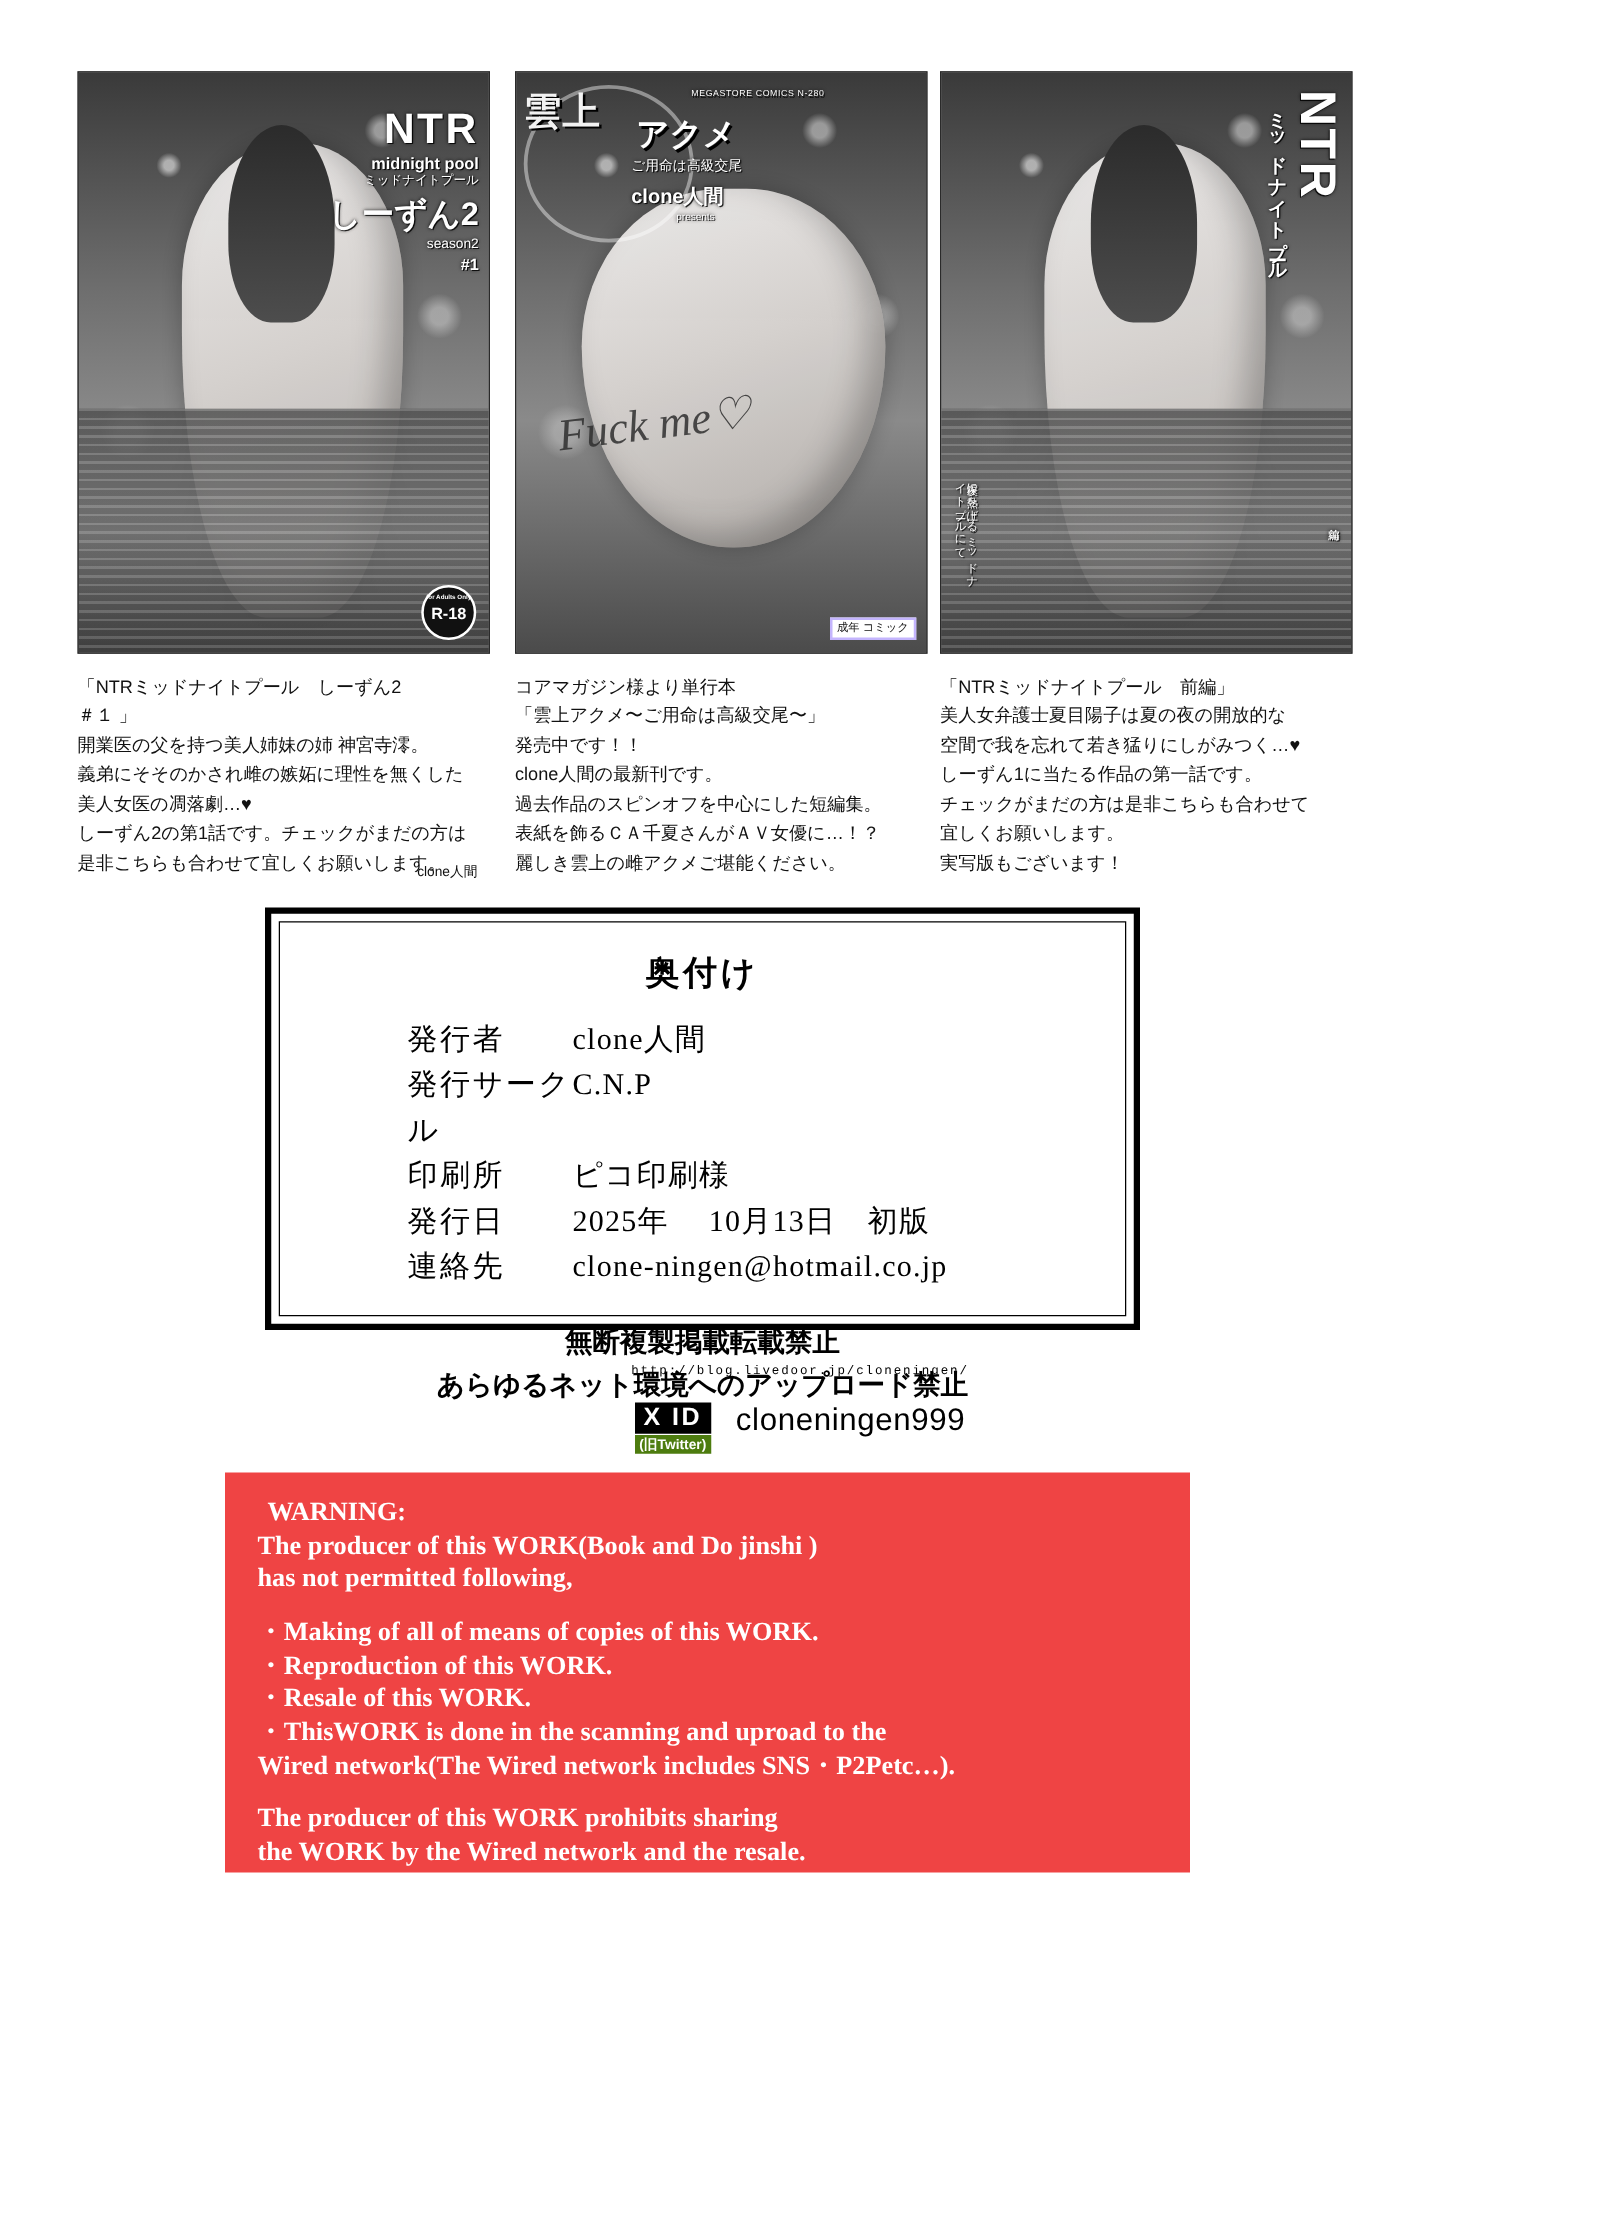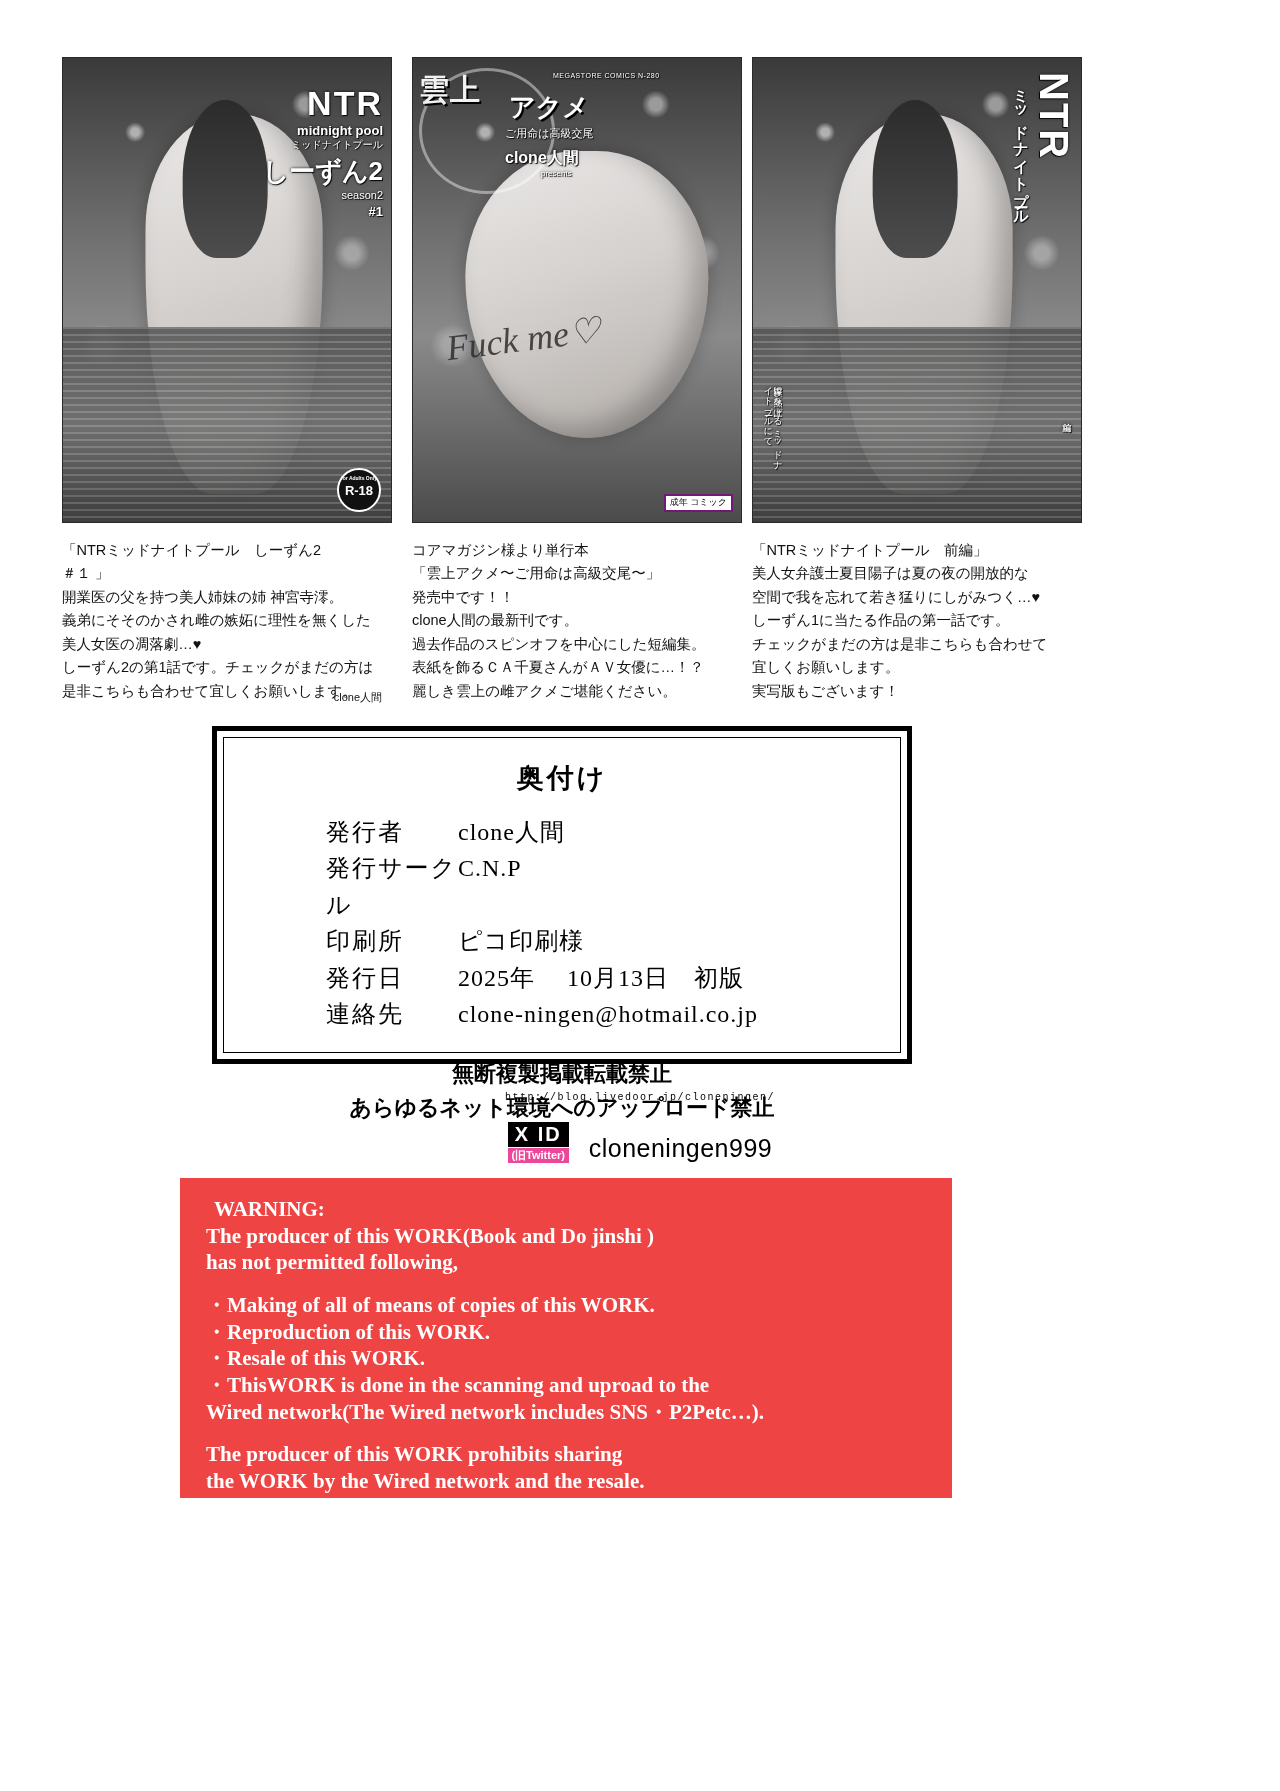--- a/index.html
+++ b/index.html
@@ -130,21 +130,21 @@
     bottom: -2px;
     font-size: 11px;
     color: #111;
     font-family: "Liberation Sans", sans-serif;
   }
   .adult-badge {
     position: absolute;
     right: 8px;
     bottom: 10px;
     background: #fff;
-    border: 2px solid #701a75;
+    border: 2px solid #c4b5fd;
     color: #111;
     font-size: 9px;
     font-family: "Liberation Sans", sans-serif;
     padding: 2px 4px;
     line-height: 1.1;
     text-align: center;
   }
   .c2 .t-unjo {
     left: 6px; top: 16px;
     font-size: 30px; font-weight: bold;
@@ -281,21 +281,21 @@
     text-align: center;
     font-family: "Liberation Mono", monospace;
     font-size: 10px;
     letter-spacing: 1.5px;
   }
   .sns-line {
     position: absolute;
     left: 0; right: 0;
     top: 1122px;
     display: flex;
-    align-items: flex-end;
+    align-items: flex-start;
     justify-content: center;
     gap: 20px;
   }
   .sns-badge {
     position: relative;
     display: inline-block;
     text-align: center;
   }
   .sns-icon {
     display: inline-block;
@@ -303,21 +303,21 @@
     color: #fff;
     font-family: "Liberation Sans", sans-serif;
     font-weight: bold;
     font-size: 20px;
     padding: 1px 7px;
     letter-spacing: 2px;
   }
   .sns-oldname {
     display: block;
     margin-top: 1px;
-    background: #ec4899;
+    background: #4d7c0f;
     color: #fff;
     font-family: "Liberation Sans", sans-serif;
     font-size: 11px;
     font-weight: bold;
     padding: 0 3px;
   }
   .sns-handle {
     font-family: "Liberation Sans", sans-serif;
     font-size: 25px;
     letter-spacing: .5px;

